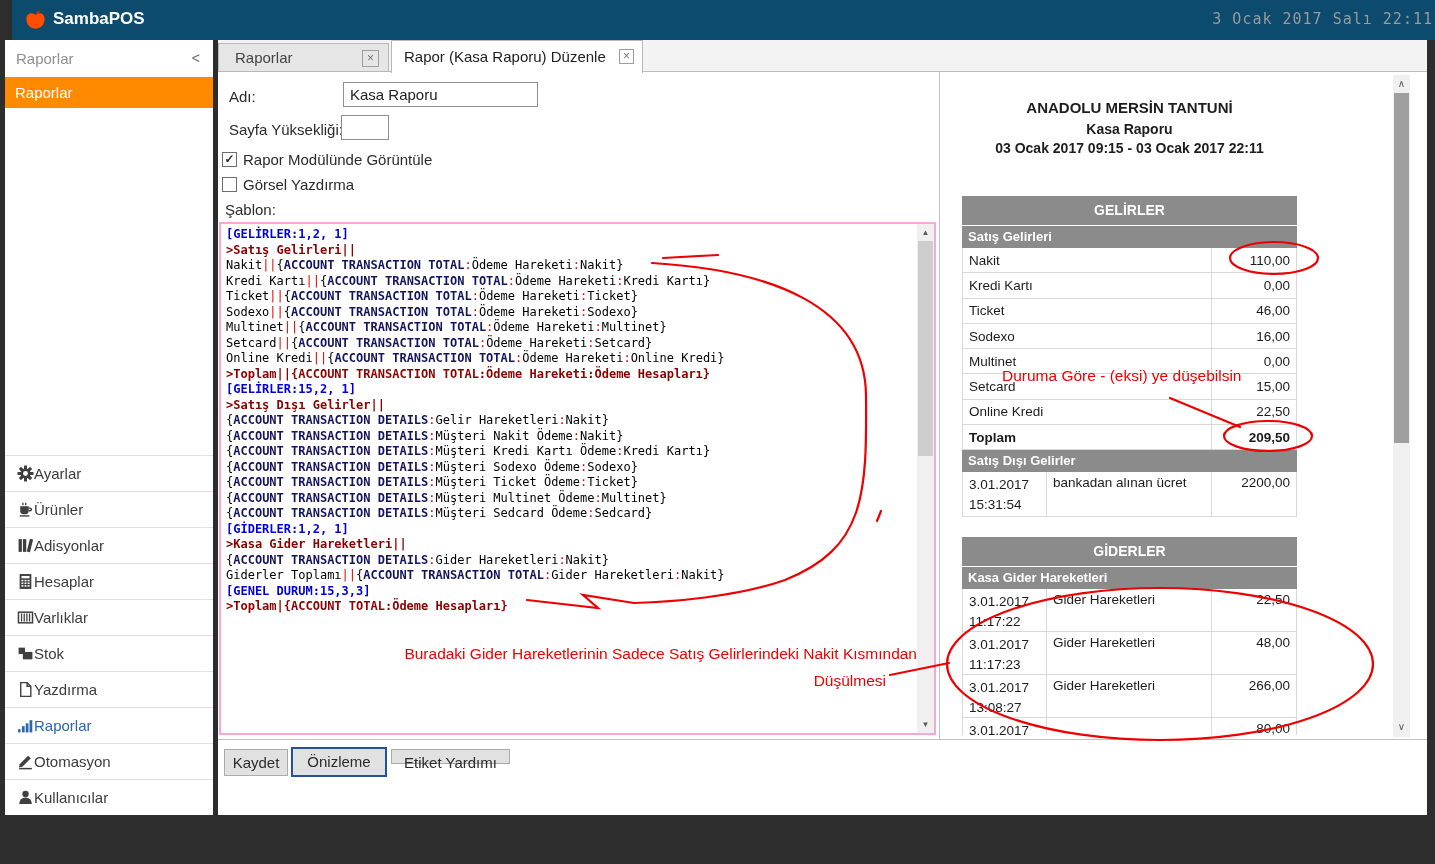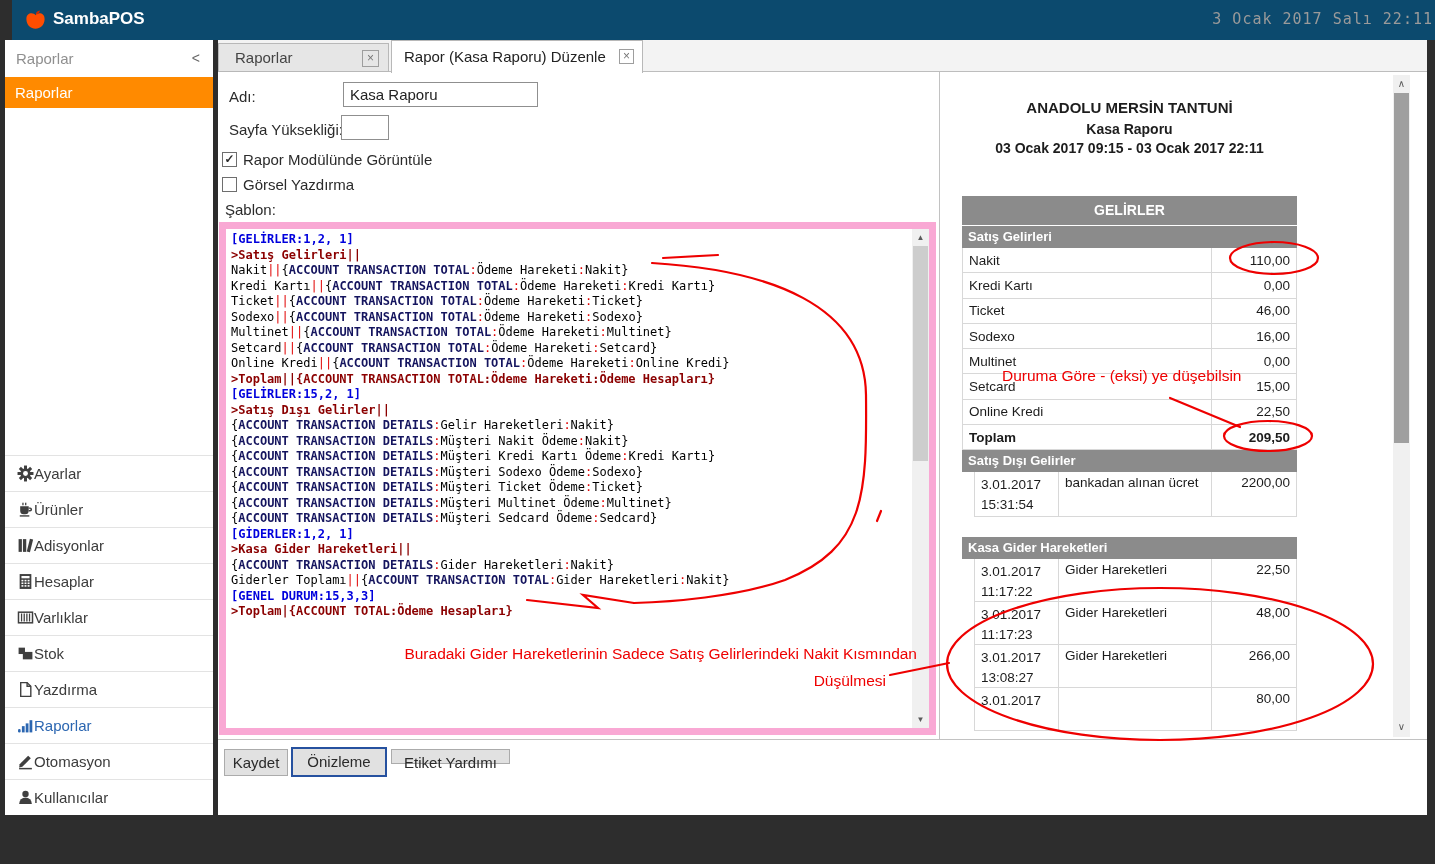--- a/index.html
+++ b/index.html
@@ -39,21 +39,21 @@
   
   .form-label { position:absolute; font-size:15px; color:#2b2b2b; }
   .tb { position:absolute; border:1px solid #8f8f8f; background:#fff; font-size:15px; font-family:inherit; color:#222; padding:0 6px; }
   #name-input { left:343px; top:82px; width:195px; height:25px; }
   #height-input { left:341px; top:115px; width:48px; height:25px; }
   .checkbox { position:absolute; width:15px; height:15px; border:1px solid #6e6e6e; background:#fff; text-align:center; }
   .checkbox .chk { display:none; font-size:12px; line-height:13px; font-weight:bold; color:#2b2b2b; }
   .checkbox.checked .chk { display:block; }
 
   
-  #template-box { left:219px; top:222px; width:717px; height:513px; border:7px solid #f9a8d4; background:#fff; overflow:hidden; }
+  #template-box { left:219px; top:222px; width:717px; height:513px; border:2px solid #f9a8d4; background:#fff; overflow:hidden; }
   #template-lines { position:absolute; left:5px; top:3px; right:20px; font-family:"DejaVu Sans Mono", monospace; font-size:12px; line-height:15.5px; white-space:pre; color:#000; }
   .t-sec { color:#0000dd; font-weight:bold; }
   .t-hdr { color:#8b0000; font-weight:bold; }
   .t-red { color:#e00000; }
   .t-kw  { color:#14145e; font-weight:bold; }
   .vscroll { position:absolute; background:#f0f0f0; width:17px; }
   #tpl-scroll { right:0; top:0; bottom:0; }
   .sb-arrowbox { position:absolute; left:0; width:17px; height:17px; text-align:center; font-size:8px; line-height:17px; color:#5a5a5a; }
   .sb-thumb { position:absolute; left:1px; width:15px; background:#cdcdcd; }
 
@@ -73,21 +73,21 @@
   .pv-table { position:absolute; left:962px; width:335px; background:#fff; }
   #income-table { top:196px; }
   #expense-table { top:537px; height:198px; overflow:hidden; }
   .pv-header { height:30px; line-height:29px; background:#8b8b8b; color:#fff; font-weight:bold; font-size:14px; text-align:center; border-bottom:1px solid #fff; }
   .pv-sub { height:22px; line-height:22px; background:#8b8b8b; color:#fff; font-weight:bold; font-size:13px; padding-left:6px; }
   .pv-row { display:flex; border-bottom:1px solid #d8d8d8; border-left:1px solid #d8d8d8; border-right:1px solid #d8d8d8; font-size:13.5px; color:#1c1c1c; background:#fff; }
   .pv-kv { height:25.3px; align-items:center; }
   .pv-kv .pv-name { flex:1; padding-left:6px; }
   .pv-val { width:85px; border-left:1px solid #d8d8d8; display:flex; align-items:center; justify-content:flex-end; padding-right:6px; align-self:stretch; }
   .pv-row.bold { font-weight:bold; }
-  .pv-detail { height:43px;margin-left:12px; }
+  .pv-detail { height:43px; }
   .pv-detail.tall { height:45px; }
   .pv-date { width:83px; padding:3px 0 0 6px; line-height:1.45; }
   .pv-desc { flex:1; border-left:1px solid #d8d8d8; padding:3px 0 0 6px; align-self:stretch; }
   .pv-detail .pv-val { align-items:flex-start; padding-top:3px; }
   #pv-scroll { left:1393px; top:75px; height:662px; }
   #pv-scroll .sb-thumb { background:#9f9f9f; }
 
   
   #statusbar { left:0; top:815px; width:1435px; height:49px; background:#2d2d2d; }
 
@@ -319,20 +319,21 @@
     <div class="pv-detail pv-row tall">
       <div class="pv-date">
         <div class="">3.01.2017</div>
         <div class="">15:31:54</div>
       </div>
       <div class="pv-desc">bankadan alınan ücret</div>
       <div class="pv-val">2200,00</div>
     </div>
   </div>
 <div class="pv-table" id="expense-table">
+    <div class="pv-header">GİDERLER</div>
     <div class="pv-sub">Kasa Gider Hareketleri</div>
     <div class="pv-detail pv-row">
       <div class="pv-date">
         <div class="">3.01.2017</div>
         <div class="">11:17:22</div>
       </div>
       <div class="pv-desc">Gider Hareketleri</div>
       <div class="pv-val">22,50</div>
     </div>
     <div class="pv-detail pv-row">

